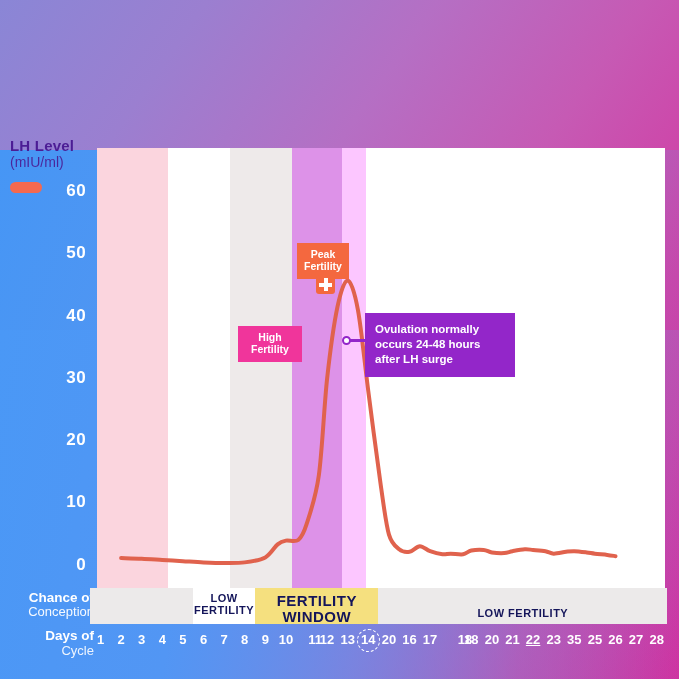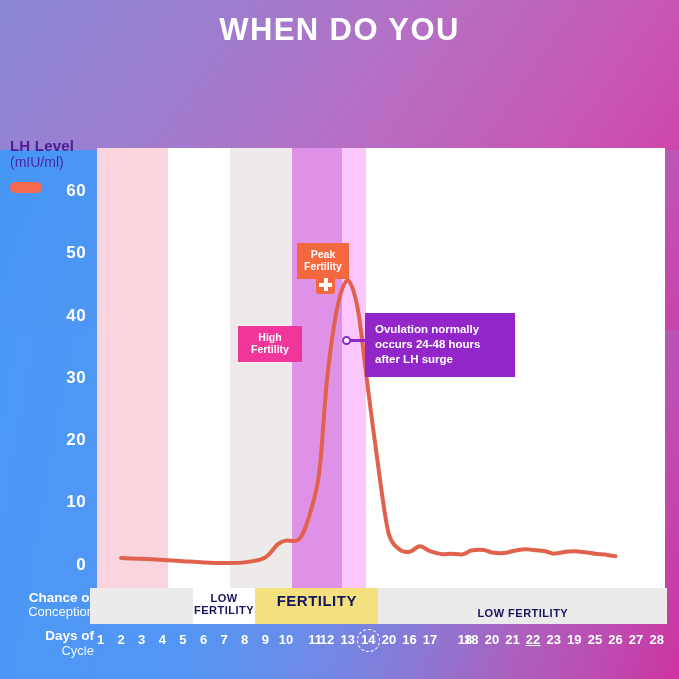--- a/index.html
+++ b/index.html
@@ -128,21 +128,20 @@
     border:1.6px dashed #ffffff;border-radius:50%;box-sizing:border-box;
   }
 </style>
 </head>
 <body>
 
 <div class="bg-blue-wash"></div>
 <div class="bg-blue-wash2"></div>
 
 <div class="header">
-  <div class="hdr-small">WHEN DO YOU</div>
 </div>
 
 <div class="yaxis-title">
   <div class="t1">LH Level</div>
   <div class="t2">(mIU/ml)</div>
 </div>
 <div class="legend-swatch"></div>
 <div id="yticks">
     <div class="ytick" style="left: 0px; top: 181px;">60</div>
     <div class="ytick" style="left: 0px; top: 243.25px;">50</div>
@@ -196,20 +195,21 @@
     </div>
     <div class="crow" style="left: 192.7px; width: 62.8px; background: rgb(255, 255, 255);">
       <div style="padding-top: 5px;">
         <span style="font-size: 11px;">LOW</span>
         <span style="font-size: 11px;">FERTILITY</span>
       </div>
     </div>
     <div class="crow" style="left: 254.5px; width: 124.6px; background: rgb(245, 224, 127);">
       <div style="padding-top: 5px;">
         <span style="font-size: 15px;">FERTILITY</span>
+        <span style="font-size: 15px;">WINDOW</span>
       </div>
     </div>
     <div class="crow" style="left: 378.1px; width: 289.4px; background: rgb(236, 234, 234);">
       <div style="padding-top: 20px;">
         <span style="font-size: 11px;">LOW FERTILITY</span>
       </div>
     </div>
   </div>
 
 <div class="days-label">
@@ -234,18 +234,18 @@
     <div class="day" style="left: 271.3px;">14</div>
     <div class="day" style="left: 291.9px;">20</div>
     <div class="day" style="left: 312.5px;">16</div>
     <div class="day" style="left: 333.1px;">17</div>
     <div class="day" style="left: 368px;">18</div>
     <div class="day" style="left: 374.3px;">18</div>
     <div class="day" style="left: 394.9px;">20</div>
     <div class="day" style="left: 415.5px;">21</div>
     <div class="day" style="left: 436.1px; text-decoration: underline;">22</div>
     <div class="day" style="left: 456.7px;">23</div>
-    <div class="day" style="left: 477.3px;">19</div>
+    <div class="day" style="left: 477.3px;">35</div>
     <div class="day" style="left: 497.9px;">25</div>
     <div class="day" style="left: 518.5px;">26</div>
     <div class="day" style="left: 539.1px;">27</div>
     <div class="day" style="left: 559.7px;">28</div>
   </div>
 
 </body></html>

